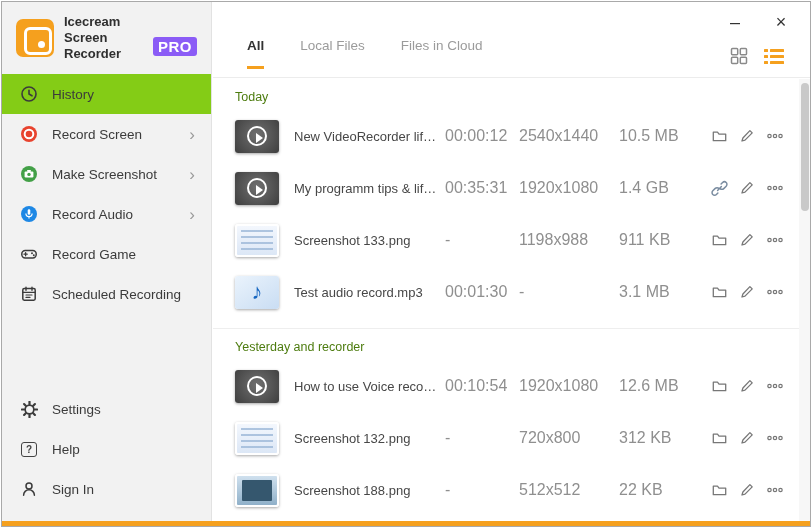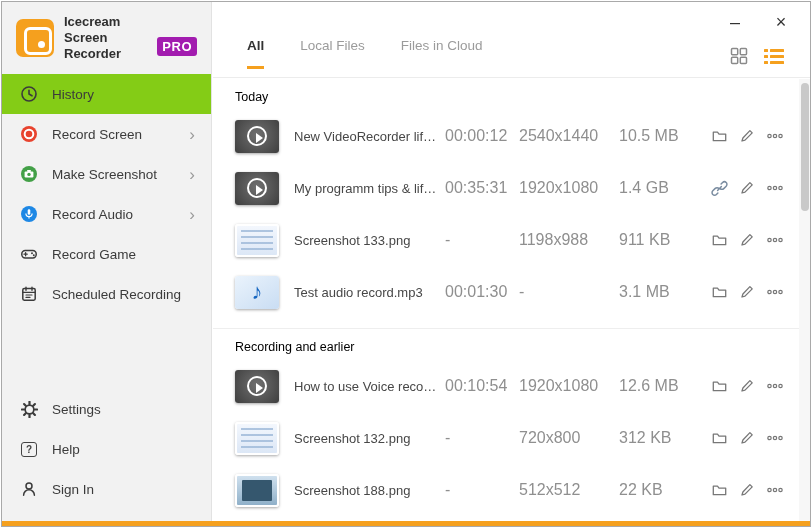--- a/index.html
+++ b/index.html
@@ -17,21 +17,21 @@
              background:#f2f2f2; border-right:1px solid #e2e2e2; }
   .brand { display:flex; align-items:center; gap:10px; padding:13px 14px; height:72px; }
   .logo { width:38px; height:38px; background:#F5A01E; border-radius:7px; position:relative; flex:0 0 auto; }
   .logo::before { content:""; position:absolute; left:8px; top:8px; width:22px; height:22px;
                   border:3px solid #fff; border-radius:6px; }
   .logo::after { content:""; position:absolute; right:9px; bottom:9px; width:7px; height:7px;
                  background:#fff; border-radius:50%; }
   .brand-text { line-height:16px; }
   .brand-line1, .brand-line2 { font-size:13px; font-weight:bold; color:#2f2f2f; }
   .brand-line2-row { display:flex; align-items:center; gap:2px; }
-  .pro-badge { background:#a21caf; color:#fff; font-size:13px; font-weight:bold;
+  .pro-badge { background:#8b5cf6; color:#fff; font-size:15px; font-weight:bold;
                padding:2px 5px 1px; border-radius:3px; letter-spacing:.5px; }
 
   .side-item { display:flex; align-items:center; gap:13px; height:40px; padding:0 10px 0 17px;
                font-size:13.5px; color:#3b3b3b; cursor:pointer; }
   .side-item.active { background:#84cc16; }
   .side-icon { width:20px; height:20px; display:flex; align-items:center; justify-content:center; flex:0 0 auto; }
   .chevron { margin-left:auto; color:#9b9b9b; font-size:17px; line-height:1; padding-right:6px; }
   .side-footer { position:absolute; left:0; right:0; bottom:12px; }
 
   
@@ -43,21 +43,21 @@
 
   .tabs { position:absolute; left:34px; bottom:8px; height:44px; display:flex; gap:36px; }
   .tab { display:flex; align-items:center; height:100%; font-size:13.5px; color:#9b9b9b;
          border-bottom:3px solid transparent; cursor:pointer; }
   .tab.active { color:#333; font-weight:bold; border-bottom-color:#F5A01E; }
 
   .view-toggles { position:absolute; right:26px; bottom:12px; display:flex; gap:16px; align-items:center; }
   .vt { cursor:pointer; display:flex; }
 
   .content { position:absolute; left:0; top:77px; right:11px; bottom:0; overflow:hidden; }
-  .section-title { padding:11px 0 6px 22px; font-size:12.5px; color:#000000; }
+  .section-title { padding:11px 0 6px 22px; font-size:12.5px; color:#4d7c0f; }
   .section-divider { border-top:1px solid #eeeeee; margin:10px 0 0 0; }
 
   .row { display:flex; align-items:center; height:52px; padding:0 10px 0 22px; cursor:pointer; }
   .thumb { width:44px; height:33px; border-radius:3px; margin-right:15px; flex:0 0 auto;
            position:relative; display:flex; align-items:center; justify-content:center;
            box-shadow:0 1px 3px rgba(0,0,0,.35); }
   .thumb.video { background:radial-gradient(circle at 50% 45%, #707070, #3e3e3e); }
   .play { width:20px; height:20px; border:2px solid #fff; border-radius:50%; position:relative; }
   .play::after { content:""; position:absolute; left:7px; top:5px;
                  border-left:7px solid #fff; border-top:5px solid transparent; border-bottom:5px solid transparent; }
@@ -376,21 +376,21 @@
                   <circle cx="3.5" cy="8" r="1.7"></circle>
                   <circle cx="9" cy="8" r="1.7"></circle>
                   <circle cx="14.5" cy="8" r="1.7"></circle>
                 </g>
               </svg>
             </span>
         </div>
       </div>
 
       <div class="section-divider"></div>
-      <div class="section-title">Recording and earlier</div>
+      <div class="section-title">Yesterday and recorder</div>
 
       <div class="row">
         <div class="thumb video">
             <div class="play"></div>
           </div>
         <div class="fname">How to use Voice recorder.mp4</div>
         <div class="meta dur">00:10:54</div>
         <div class="meta res">1920x1080</div>
         <div class="meta size">12.6 MB</div>
         <div class="acts">

